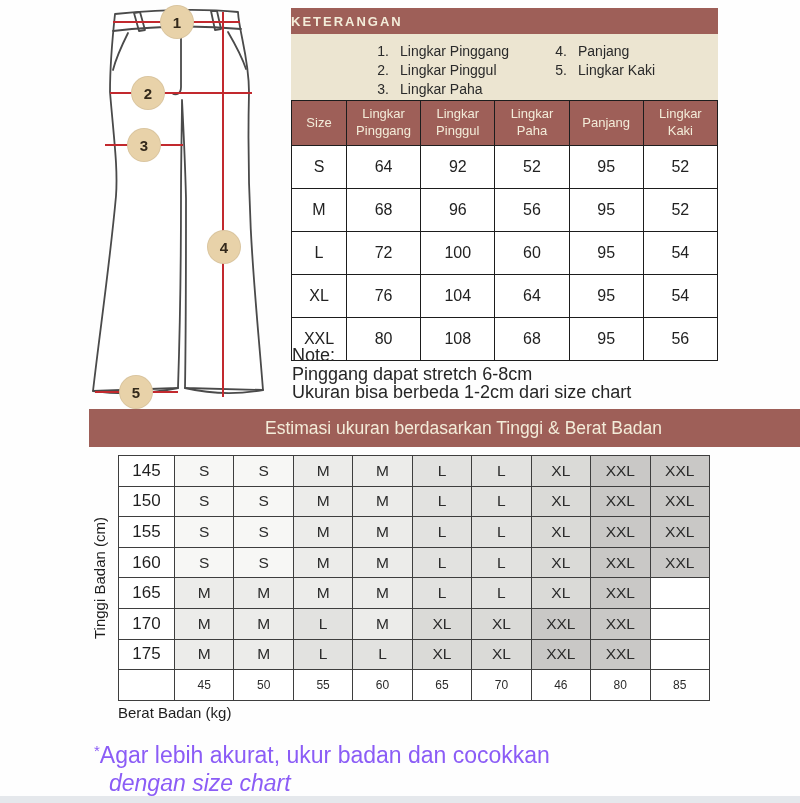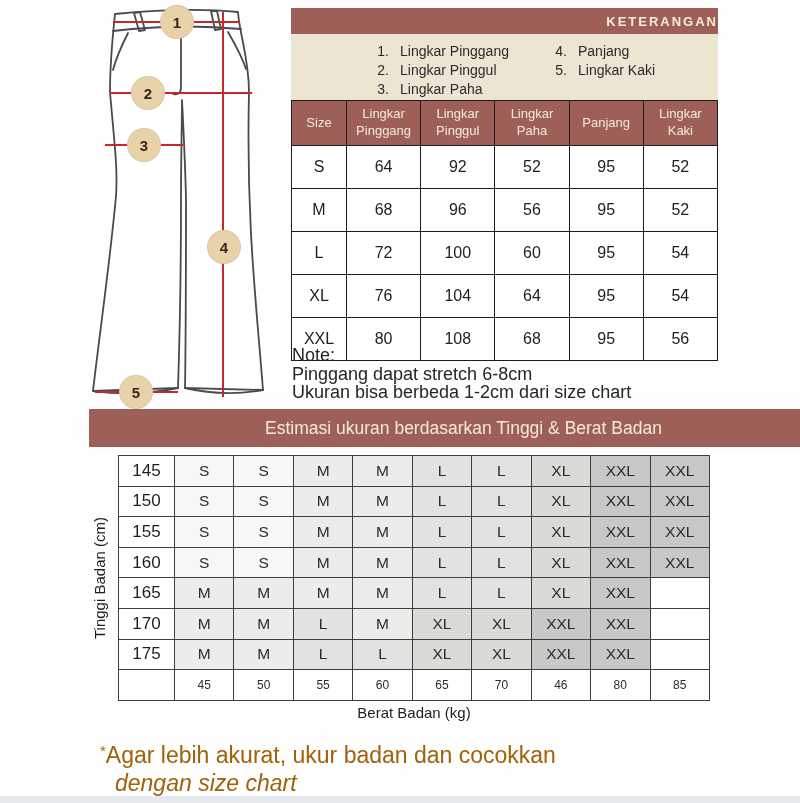--- a/index.html
+++ b/index.html
@@ -8,21 +8,21 @@
 
   
   .figure{position:absolute;left:60px;top:0;width:230px;height:410px;}
   .figure svg{position:absolute;left:0;top:0;}
   .badge{position:absolute;width:32px;height:32px;border-radius:50%;background:#e8d2a9;
          border:1px solid rgba(0,0,0,0.06);display:flex;align-items:center;justify-content:center;
          font-size:15px;font-weight:bold;color:#33291b;transform:translate(-50%,-50%);}
 
   
   .keterangan{position:absolute;left:291px;top:8px;width:427px;}
-  .ket-header{background:#9e5f58;color:#f3ecd9;text-align:right;font-weight:bold;
+  .ket-header{background:#9e5f58;color:#f3ecd9;text-align:left;font-weight:bold;
               font-size:13px;letter-spacing:2px;padding:6px 0 5px;}
   .ket-body{background:#ece5d1;display:flex;gap:40px;padding:8px 0 11px 80px;}
   .ket-item{display:flex;font-size:14px;line-height:19px;color:#2a2a2a;}
   .ket-num{width:18px;text-align:right;margin-right:11px;}
 
   
   .size-table{position:absolute;left:291px;top:100px;width:427px;border-collapse:collapse;table-layout:fixed;}
   .size-table th,.size-table td{border:1px solid #1d1d1d;text-align:center;}
   .size-table th{background:#9e5f58;color:#f3ecd9;font-weight:normal;font-size:13px;height:44px;line-height:1.3;padding:0 4px;}
   .size-table td{height:40px;font-size:16px;background:#ffffff;color:#222;}
@@ -42,24 +42,24 @@
   .matrix td[data-shade][data-val="S"]{background:#f7f7f5;}
   .matrix td[data-shade][data-val="M"]{background:#ececea;}
   .matrix td[data-shade][data-val="L"]{background:#e2e2e0;}
   .matrix td[data-shade][data-val="XL"]{background:#dadad7;}
   .matrix td[data-shade][data-val="XXL"]{background:#c9c8c6;}
   .matrix td[data-shade][data-val=""]{background:#ffffff;}
   .matrix tr.mfooter td{background:#ffffff;font-size:12px;}
 
   .tinggi-label{position:absolute;left:99px;top:578px;transform:translate(-50%,-50%) rotate(-90deg);
                 font-size:15px;white-space:nowrap;color:#1e1e1e;}
-  .berat-label{position:absolute;left:118px;top:704px;width:592px;text-align:center;font-size:15px;color:#1e1e1e;}
-
-  
-  .footnote{position:absolute;left:100px;top:737px;font-size:23px;line-height:28px;color:#a16207;}
+  .berat-label{position:absolute;left:118px;top:704px;width:592px;font-size:15px;color:#1e1e1e;}
+
+  
+  .footnote{position:absolute;left:94px;top:737px;font-size:23px;line-height:28px;color:#8b5cf6;}
   .footnote .star{font-size:15px;vertical-align:7px;}
   .footnote .line2{padding-left:15px;font-style:italic;}
 
   .bottom-strip{position:absolute;left:0;top:796px;width:800px;height:7px;background:#e5e8ec;}
 </style>
 </head>
 <body>
 
 <div class="page">
 

